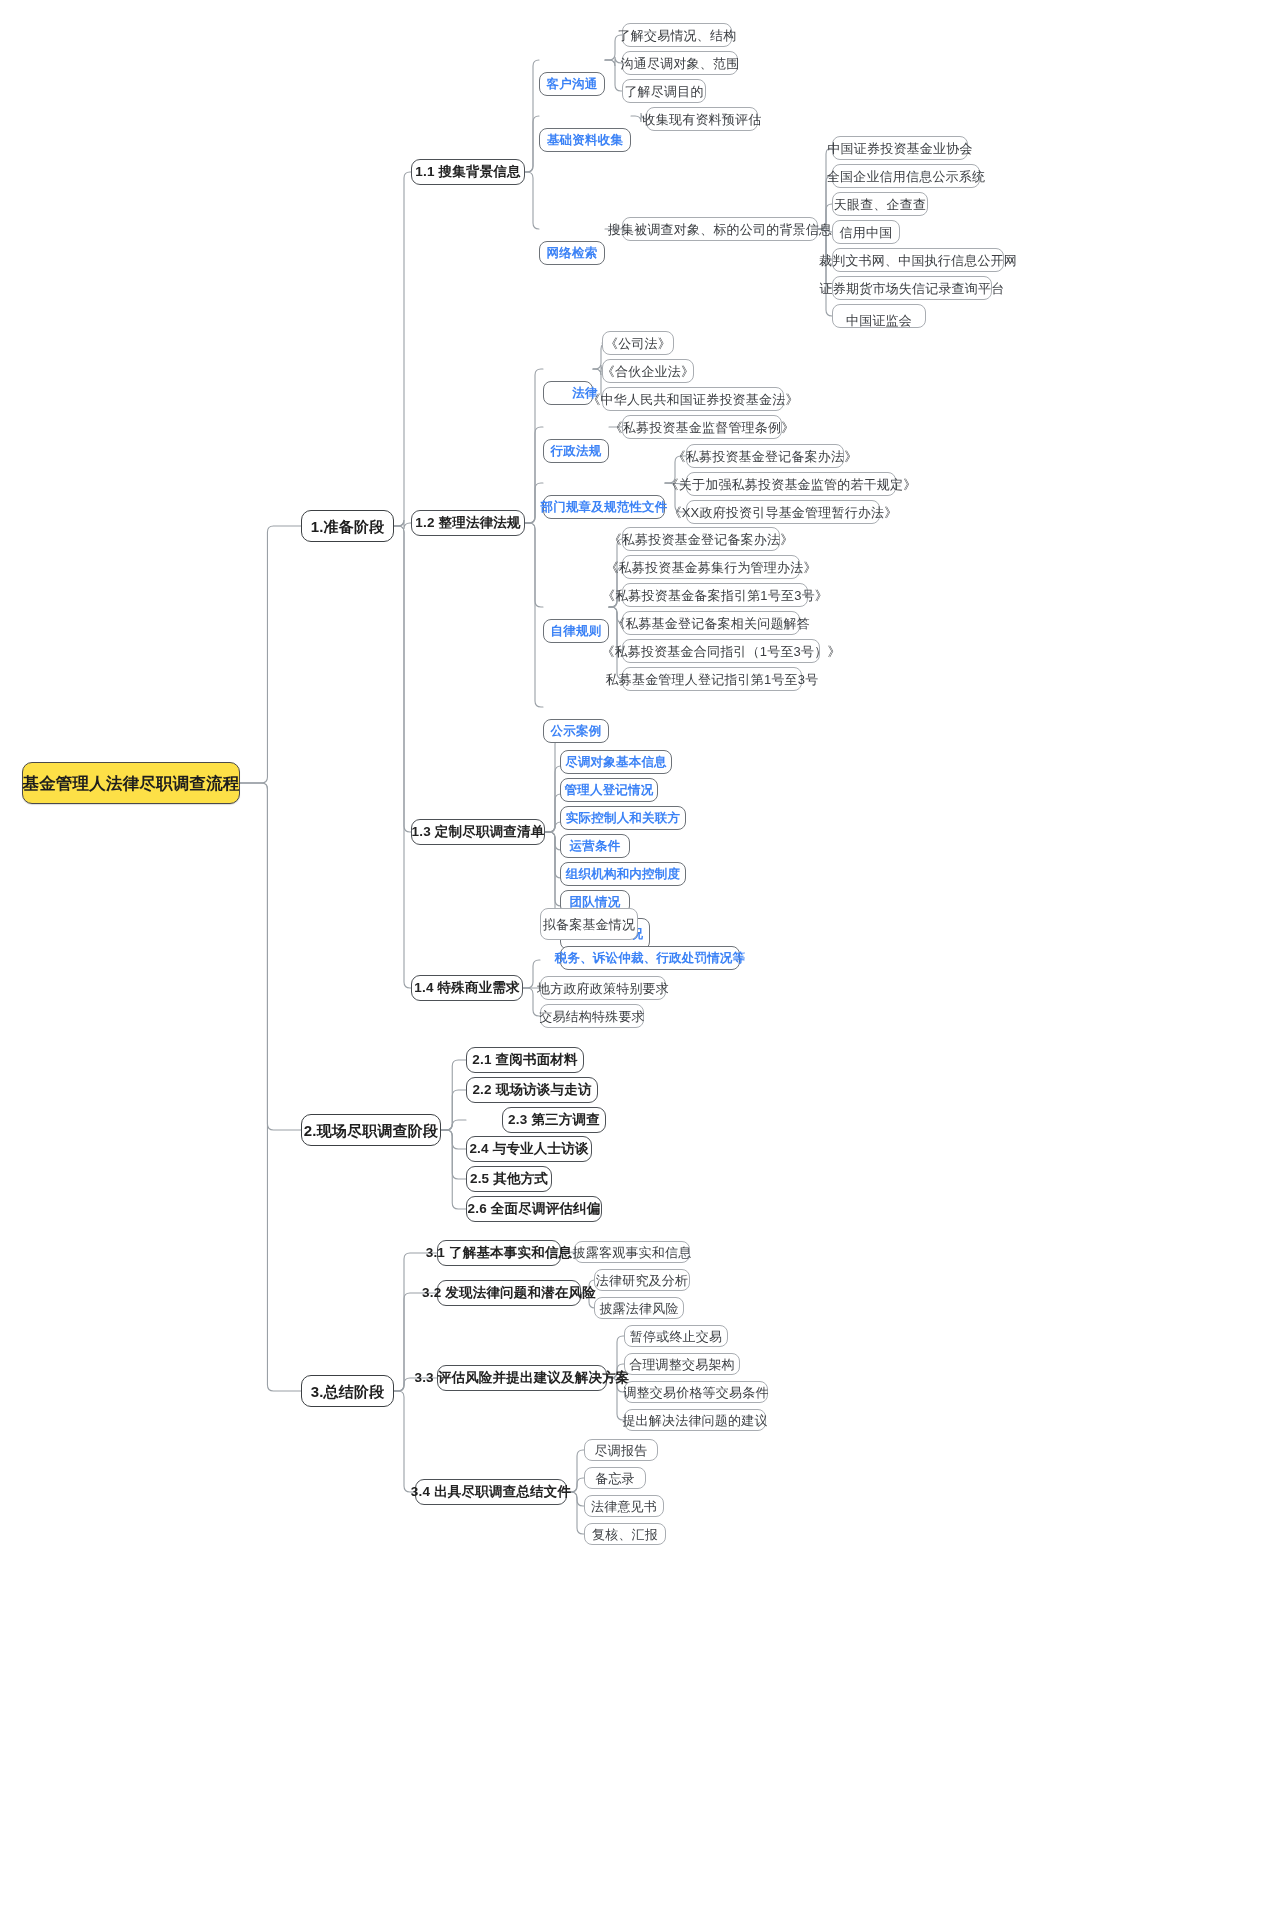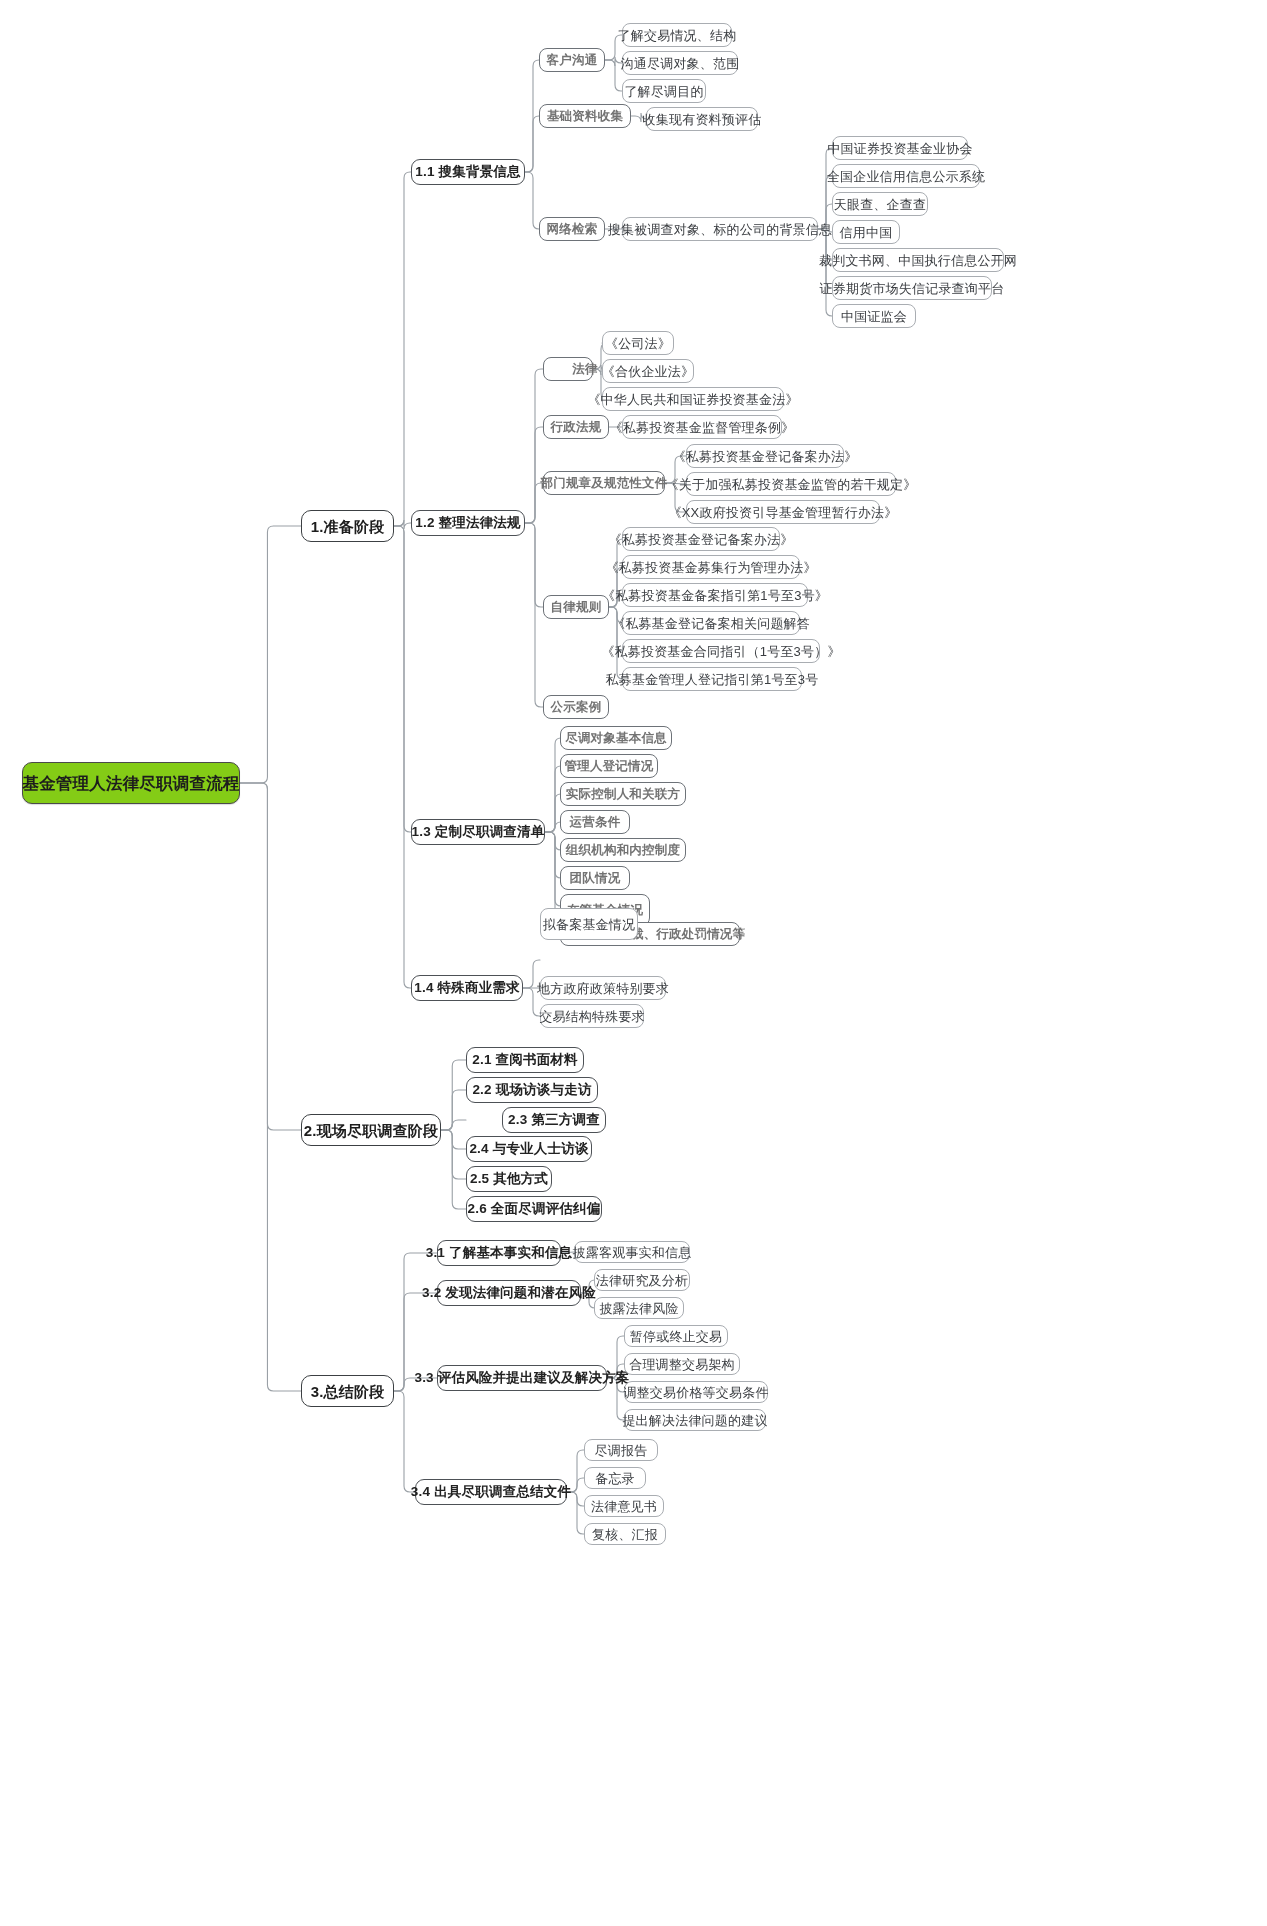--- a/index.html
+++ b/index.html
@@ -33,21 +33,21 @@
     align-items: center;
     justify-content: center;
     white-space: nowrap;
     border-radius: 9px;
     background: #ffffff;
     line-height: 1;
     letter-spacing: 0.2px;
   }
   
   .n-root {
-    background: #84cc16;
+    background: #fde047;
     border: 1.6px solid #4a4a4a;
     font-weight: bold;
     font-size: 16.5px;
     color: #1d1d1d;
     border-radius: 10px;
     box-shadow: 0 1px 1px rgba(0,0,0,0.14);
   }
   
   .n-l1 {
     border: 1.7px solid #3c4043;
@@ -62,22 +62,23 @@
     font-weight: bold;
     font-size: 13.5px;
     color: #222222;
     border-radius: 9px;
   }
   
   .n-l3 {
     border: 1.3px solid #6d7278;
     font-weight: bold;
     font-size: 12.5px;
-    color: #737373;
+    color: #3b82f6;
     border-radius: 8px;
+    margin-top: 24px;
   }
   
   .n-l4 {
     border: 1.1px solid #a9adb2;
     font-weight: normal;
     font-size: 13px;
     color: #3a3d41;
     border-radius: 8px;
   }
   .n-label {
@@ -223,21 +224,21 @@
       </div>
       <div class="node n-l4" id="node-src3" style="left: 832px; top: 220px; width: 68px; height: 24px;">
         <span class="n-label">信用中国</span>
       </div>
       <div class="node n-l4" id="node-src4" style="left: 832px; top: 248px; width: 172px; height: 24px;">
         <span class="n-label">裁判文书网、中国执行信息公开网</span>
       </div>
       <div class="node n-l4" id="node-src5" style="left: 832px; top: 276px; width: 160px; height: 24px;">
         <span class="n-label">证券期货市场失信记录查询平台</span>
       </div>
-      <div class="node n-l4" id="node-src6" style="left: 832px; top: 304px; width: 84px; height: 24px;">
+      <div class="node n-l4" id="node-src6" style="left: 832px; top: 304px; width: 94px; height: 24px; align-items: flex-end;">
         <span class="n-label">中国证监会</span>
       </div>
       <div class="node n-l3" id="node-g121" style="left: 543px; top: 357px; width: 50px; height: 24px; padding-left: 34px;">
         <span class="n-label">法律</span>
       </div>
       <div class="node n-l4" id="node-g121i0" style="left: 602px; top: 331px; width: 72px; height: 24px;">
         <span class="n-label">《公司法》</span>
       </div>
       <div class="node n-l4" id="node-g121i1" style="left: 602px; top: 359px; width: 92px; height: 24px;">
         <span class="n-label">《合伙企业法》</span>

